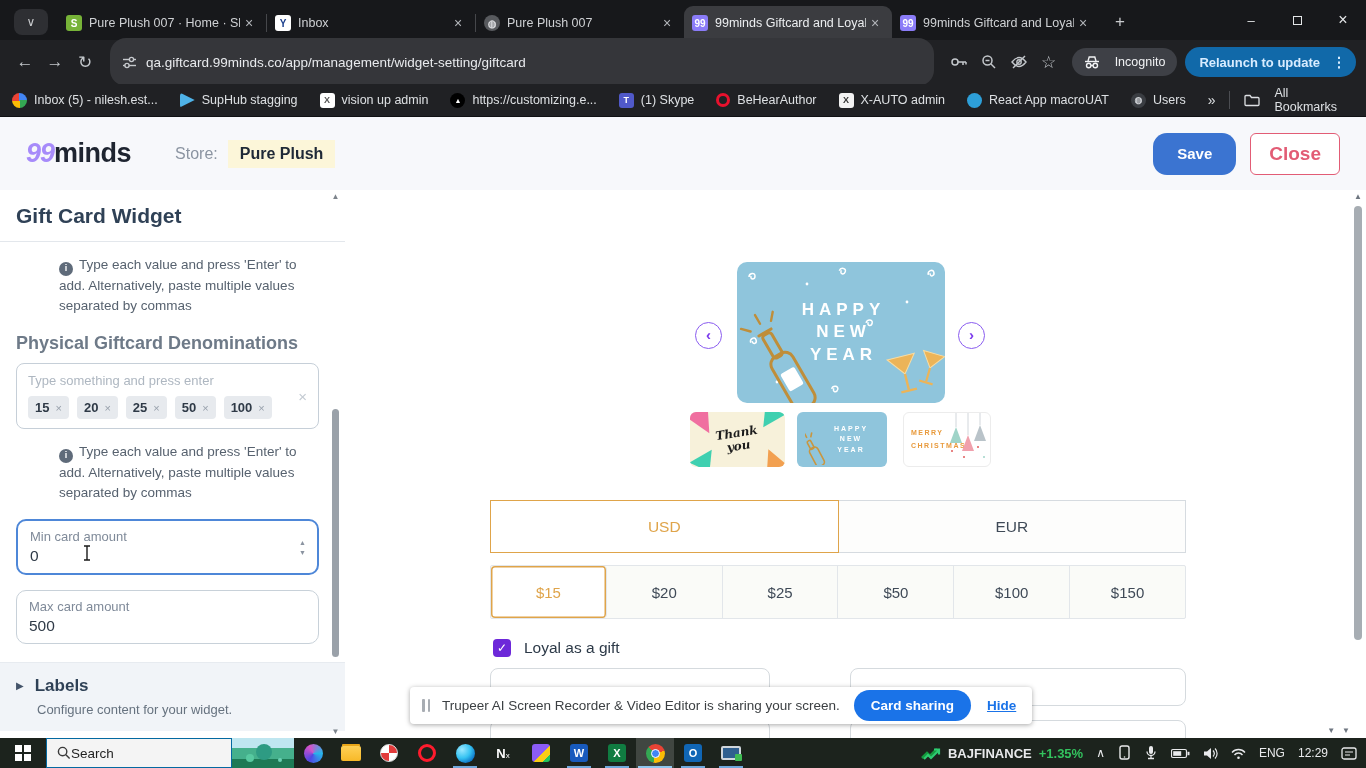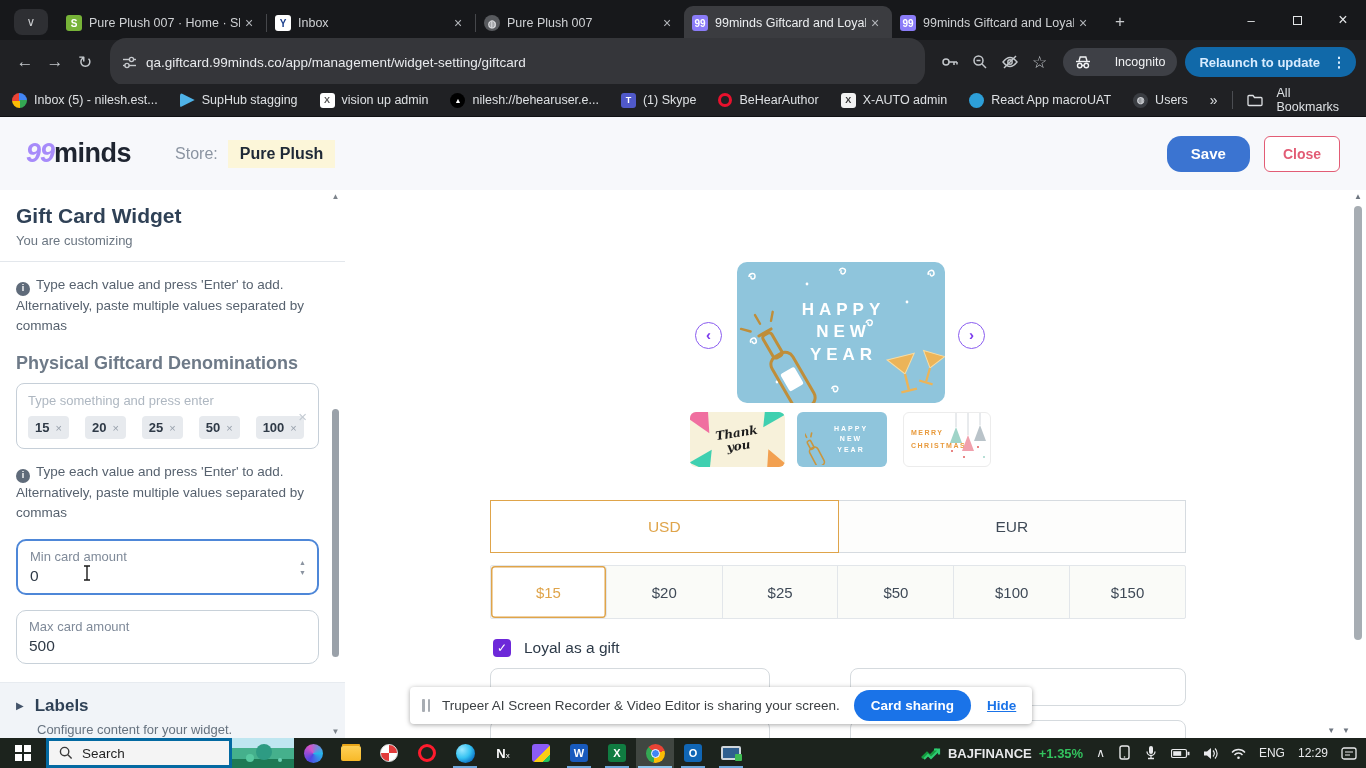--- a/index.html
+++ b/index.html
@@ -18,51 +18,51 @@
   .win-controls { margin-left:auto; display:flex; height:40px; align-self:flex-start; }
   .win-btn { width:46px; height:40px; display:flex; align-items:center; justify-content:center; color:#e4e6e8; font-size:13px; }
   .restore-ic { width:9px; height:9px; border:1px solid #e4e6e8; position:relative; background:#17181b; }
   .restore-ic::before { content:""; position:absolute; left:2px; top:-4px; width:9px; height:9px; border:1px solid #e4e6e8; z-index:-1; }
 
   #toolbar { position:absolute; left:0; top:40px; width:1366px; height:44px; background:#202124; display:flex; align-items:center; padding:0 10px; }
   .nav-btn { width:30px; height:30px; display:flex; align-items:center; justify-content:center; color:#c3c7cb; font-size:17px; border-radius:50%; }
   #omnibox { flex:1; height:48px; background:#35363a; border-radius:16px; margin:0 10px; display:flex; align-items:center; padding:0 12px; }
   #omnibox .url { color:#e8eaed; font-size:13.5px; margin-left:9px; white-space:nowrap; }
   .tool-ic { width:30px; height:28px; display:flex; align-items:center; justify-content:center; color:#c3c7cb; }
-  .incog-chip { height:28px; background:#3e4046; border-radius:14px; display:flex; align-items:center; padding:0 12px; margin:0 8px; color:#f1f2f4; font-size:12.5px; gap:24px; }
+  .incog-chip { height:28px; background:#3e4046; border-radius:14px; display:flex; align-items:center; padding:0 12px; margin:0 8px; color:#f1f2f4; font-size:12.5px; gap:15px; }
   .relaunch { height:30px; background:#1169a9; border-radius:16px; display:flex; align-items:center; padding:0 6px 0 14px; color:#d8ecff; font-size:13px; font-weight:600; gap:8px; }
   .relaunch .kebab { font-size:14px; padding:0 4px; }
 
   #bookmarksbar { position:absolute; left:0; top:84px; width:1366px; height:33px; background:#202124; display:flex; align-items:center; padding:0 12px; color:#dde0e3; font-size:12.5px; border-bottom:1px solid #101114; }
   .bm { display:flex; align-items:center; gap:7px; margin-right:22px; white-space:nowrap; }
   .bm-ic { width:15px; height:15px; border-radius:3px; display:flex; align-items:center; justify-content:center; font-size:9px; font-weight:bold; flex:0 0 auto; }
   .bm-right { margin-left:auto; display:flex; align-items:center; gap:14px; }
   .bm-divider { width:1px; height:18px; background:#4b4d52; }
 
   
   #appheader { position:absolute; left:0; top:117px; width:1366px; height:73px; background:#f7f8fb; display:flex; align-items:center; padding:0 26px; box-shadow:0 1px 0 #e8ebef; }
   .logo99 { font-size:27px; font-weight:800; color:#a78bfa; letter-spacing:-1px; font-style:italic; }
   .logomind { font-size:27px; font-weight:800; color:#1e2430; letter-spacing:-0.5px; }
   .store-label { margin-left:44px; color:#8b94a1; font-size:16px; }
   .store-name { margin-left:10px; background:#fcf6d9; color:#1f2937; font-size:16px; font-weight:700; padding:5px 12px; }
   .hdr-actions { margin-left:auto; display:flex; gap:14px; }
   .btn-save { background:#3b74d1; color:#fff; font-size:15px; font-weight:700; border:none; border-radius:14px; padding:9px 24px; }
-  .btn-close { background:#fff; color:#e25c75; font-size:14px; font-weight:700; border:1px solid #e25c75; border-radius:6px; padding:9px 18px; }
+  .btn-close { background:#fff; color:#e25c75; font-size:19px; font-weight:700; border:1px solid #e25c75; border-radius:6px; padding:9px 18px; }
 
   
   #sidebar { position:absolute; left:0; top:190px; width:345px; height:548px; background:#fff; padding:14px 26px 0 16px; overflow:hidden; }
   #sidebar h1 { font-size:21px; font-weight:700; color:#2f4156; }
   .customizing { font-size:13px; color:#6b7682; margin-top:5px; }
   .side-divider { height:1px; background:#e3e7ec; margin:13px -26px 0 -16px; }
-  .info-row { margin-top:13px; font-size:13.5px; color:#57626f; line-height:1.5; }
+  .info-row { margin-top:13px; font-size:13.5px; color:#57626f; line-height:1.5;margin-left:43px; }
   .info-ic { display:inline-flex; width:14px; height:14px; border-radius:50%; background:#5f6b7a; color:#fff; font-size:9px; font-weight:bold; align-items:center; justify-content:center; margin-right:6px; vertical-align:-2px; font-style:normal; }
   .denom-label { margin-top:17px; font-size:18px; font-weight:700; color:#6e7a88; }
   .tagbox { margin-top:9px; border:1px solid #c6cfd8; border-radius:8px; padding:9px 26px 9px 11px; position:relative; }
   .tag-ph { font-size:13px; color:#aeb7c1; }
-  .chips { display:flex; gap:16px; margin-top:8px; }
+  .chips { display:flex; gap:8px; margin-top:8px; }
   .chip { background:#e7eaee; border-radius:4px; padding:4px 7px; font-size:13px; font-weight:700; color:#2f3a47; display:flex; align-items:center; gap:6px; }
   .chip .x { color:#97a0ab; font-size:11px; font-weight:400; }
   .tag-clear { position:absolute; right:11px; top:50%; transform:translateY(-50%); color:#c3cad2; font-size:15px; }
   .field { margin-top:15px; border:1px solid #c8d1d9; border-radius:10px; padding:8px 12px; position:relative; }
   .field.focused { border:2px solid #4e87d8; }
   .field .f-label { font-size:13px; color:#7f8a99; }
   .field .f-value { font-size:15.5px; color:#2f3a47; margin-top:3px; }
   .spinner { position:absolute; right:11px; top:50%; transform:translateY(-50%); display:flex; flex-direction:column; gap:3px; color:#8a93a0; font-size:7px; line-height:1; text-align:center; }
   .cursor-ibeam { position:absolute; left:64px; top:24px; }
   .sections { margin:18px -26px 0 -16px; }
@@ -112,21 +112,21 @@
   .drag-dots i { width:2.5px; height:13px; background:#a8adb3; border-radius:1px; }
   #sharebar .msg { font-size:13.5px; color:#3c4043; }
   .stop-btn { margin-left:14px; background:#1a73e8; color:#fff; font-size:13.5px; font-weight:700; border:none; border-radius:18px; padding:8px 17px; }
   .hide-link { margin-left:16px; color:#1a73e8; font-size:13.5px; text-decoration:underline; font-weight:600; }
 
   
   #taskbar { position:absolute; left:0; bottom:0; width:1366px; height:30px; background:#1c231d; display:flex; align-items:center; color:#e9eaec; }
   .tb-start { width:46px; height:30px; display:flex; align-items:center; justify-content:center; }
   .win-logo { display:grid; grid-template-columns:7px 7px; grid-template-rows:7px 7px; gap:1.5px; }
   .win-logo i { background:#fff; }
-  .tb-search { width:186px; height:30px; background:#f4f4f4; border:3px solid #0369a1; display:flex; align-items:center; padding:0 10px; gap:9px; color:#1f1f1f; font-size:13.5px; }
+  .tb-search { width:186px; height:30px; background:#f4f4f4; border:1px solid #0369a1; display:flex; align-items:center; padding:0 10px; color:#1f1f1f; font-size:13.5px; }
   .tb-weather { width:62px; height:30px; background:linear-gradient(180deg,#bfe6f0 0 35%, #45b08c 35% 70%, #1d7a55 70%); position:relative; overflow:hidden; }
   .tb-weather::after{ content:""; position:absolute; left:24px; top:6px; width:16px; height:16px; border-radius:50%; background:#2e9b83; box-shadow:-14px 6px 0 -4px #57c9a0, 16px 8px 0 -6px #6ad1b4; }
   .tb-slot { width:38px; height:30px; display:flex; align-items:center; justify-content:center; position:relative; }
   .tb-slot .under { position:absolute; bottom:0; left:7px; right:7px; height:2.5px; background:#6fa8dc; }
   .tb-slot.active { background:rgba(255,255,255,.16); }
   .tb-slot.active .under { left:2px; right:2px; background:#8ec7f0; }
   .sq { border-radius:3px; display:flex; align-items:center; justify-content:center; color:#fff; font-size:11px; font-weight:700; }
   .tb-tray { margin-left:auto; display:flex; align-items:center; gap:13px; padding-right:8px; }
   .stock { display:flex; align-items:center; gap:7px; font-size:13px; font-weight:700; }
   .stock .chg { color:#33c25e; }
@@ -249,21 +249,21 @@
   <div class="bm">
     <span class="bm-ic" style="background:#4fb3e8;clip-path:polygon(0 0,100% 50%,0 100%);"></span>
     <span>SupHub stagging</span>
   </div>
   <div class="bm">
     <span class="bm-ic" style="background:#fff;color:#555;">X</span>
     <span>vision up admin</span>
   </div>
   <div class="bm">
     <span class="bm-ic" style="background:#000;color:#fff;border-radius:50%;font-size:7px;">▲</span>
-    <span>nilesh://behearuser.e...</span>
+    <span>https://customizing.e...</span>
   </div>
   <div class="bm">
     <span class="bm-ic" style="background:#5059c9;color:#fff;">T</span>
     <span>(1) Skype</span>
   </div>
   <div class="bm">
     <span class="bm-ic" style="border:3.5px solid #e8112d;border-radius:50%;width:14px;height:14px;"></span>
     <span>BeHearAuthor</span>
   </div>
   <div class="bm">
@@ -296,21 +296,20 @@
   <span class="store-label">Store:</span>
   <span class="store-name">Pure Plush</span>
   <div class="hdr-actions">
     <button class="btn-save">Save</button>
     <button class="btn-close">Close</button>
   </div>
 </div>
 
 <div id="sidebar">
   <h1>Gift Card Widget</h1>
-  <div class="customizing">You are customizing</div>
   <div class="side-divider"></div>
 
   <div class="info-row"><span class="info-ic">i</span><span>Type each value and press 'Enter' to add. Alternatively, paste multiple values separated by commas</span></div>
 
   <div class="denom-label">Physical Giftcard Denominations</div>
 
   <div class="tagbox">
     <div class="tag-ph">Type something and press enter</div>
     <div class="chips">
       <span class="chip">

